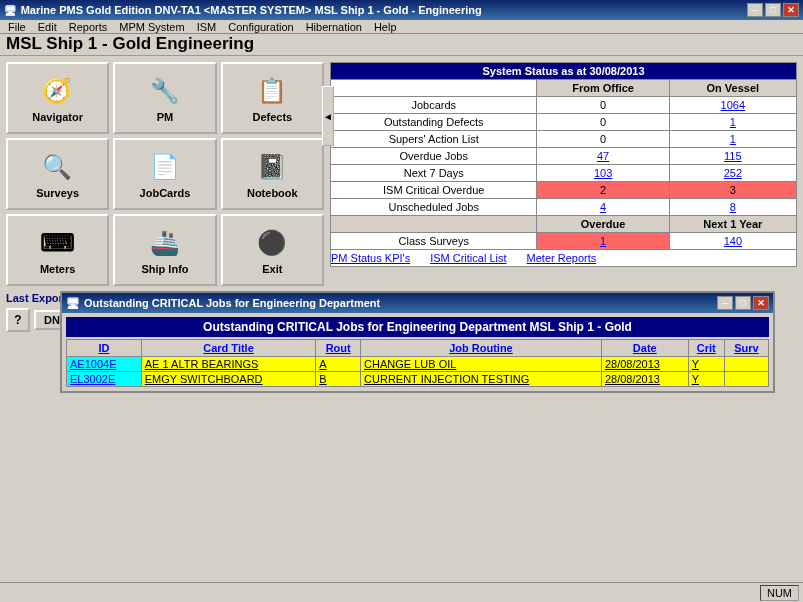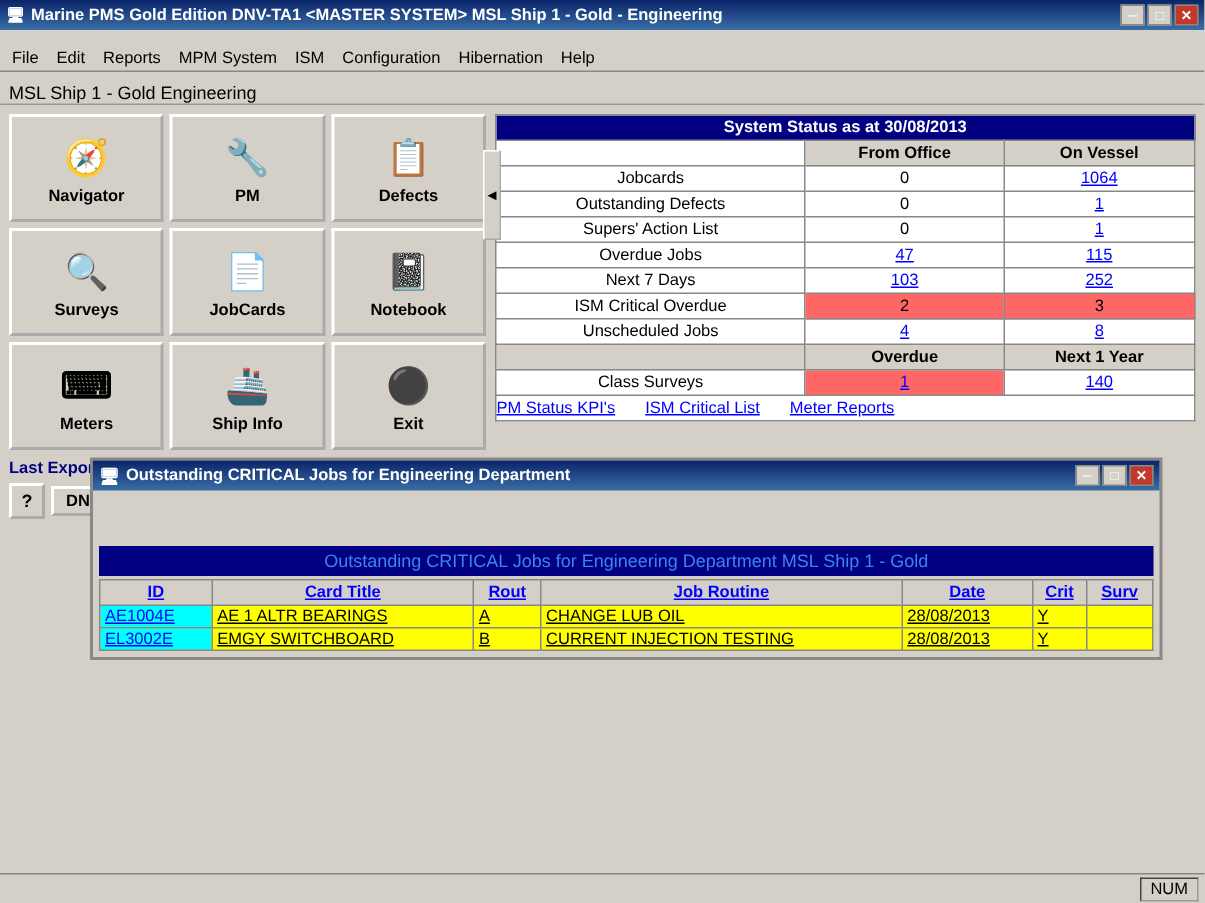--- a/index.html
+++ b/index.html
@@ -19,41 +19,42 @@
     #title-bar-icon { margin-right: 4px; font-size: 10px; }
     #title-bar-controls { margin-left: auto; display: flex; gap: 2px; }
     .title-btn {
       width: 16px; height: 14px; background: #d4d0c8; border: 1px solid #888;
       display: flex; align-items: center; justify-content: center; cursor: pointer; font-size: 9px;
     }
 
     
     #menu-bar {
       background: #d4d0c8;
-      height: 28px;
-      display: flex;
-      align-items: flex-end;
+      height: 14px;
+      display: flex;
+      align-items: center;
       border-bottom: 1px solid #888;
       padding: 0 2px;
     }
     .menu-item {
       padding: 2px 6px;
       cursor: pointer;
       font-size: 11px;
     }
 
     
     #breadcrumb {
       background: #d4d0c8;
       height: 22px;
       display: flex;
-      align-items: flex-end;
+      align-items: flex-start;
       padding: 0 6px;
       border-bottom: 1px solid #999;
-      font-size: 12px;
+      font-size: 17px;
+      font-weight: bold;
     }
 
     
     #main-content {
       display: flex;
       height: calc(602px - 64px - 22px);
       background: #d4d0c8;
       position: relative;
     }
 
@@ -196,27 +197,26 @@
       font-size: 11px;
       font-weight: bold;
     }
     #popup-titlebar-controls { margin-left: auto; display: flex; gap: 2px; }
 
     #popup-content {
       padding: 4px;
     }
     #popup-header-row {
       background: #000080;
-      color: #3b82f6;
-      font-weight: normal;
+      color: #ffffff;
+      font-weight: bold;
       font-size: 12px;
       padding: 3px 6px;
       text-align: center;
       margin-bottom: 2px;
-      margin-top: 33px;
     }
     #popup-table {
       width: 100%;
       border-collapse: collapse;
     }
     #popup-table th {
       background: #d4d0c8;
       border: 1px solid #888;
       padding: 2px 3px;
       font-size: 11px;

